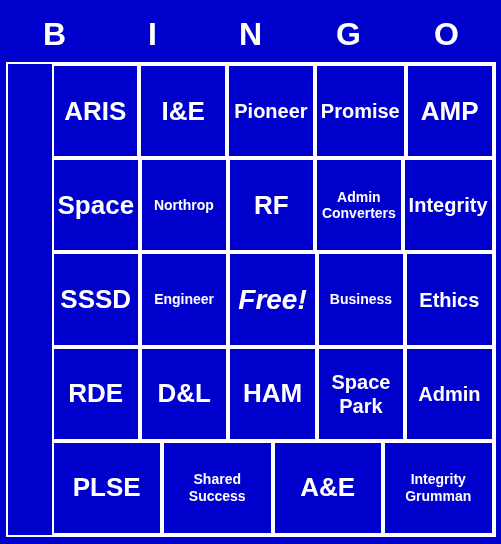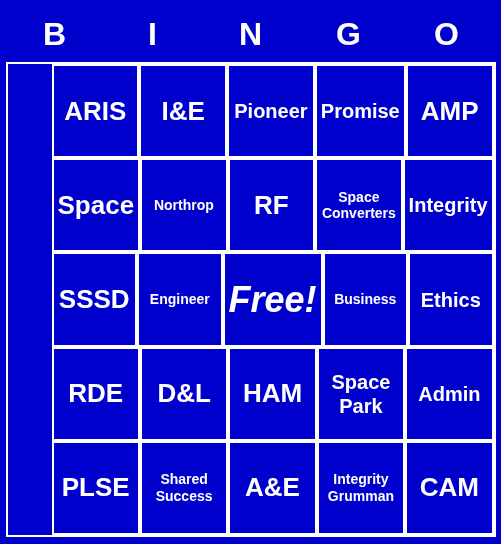--- a/index.html
+++ b/index.html
@@ -74,21 +74,21 @@
 
     .bingo-cell.medium {
       font-size: 20px;
     }
 
     .bingo-cell.small {
       font-size: 14px;
     }
 
     .bingo-cell.free {
-      font-size: 36px;
+      font-size: 28px;
       font-style: italic;
     }
   </style>
 </head>
 <body>
 
 <div class="bingo-card">
   <div class="bingo-header">
     <div class="bingo-header-cell">B</div>
     <div class="bingo-header-cell">I</div>
@@ -103,21 +103,21 @@
       <div class="bingo-cell large">I&amp;E</div>
       <div class="bingo-cell medium">Pioneer</div>
       <div class="bingo-cell medium">Promise</div>
       <div class="bingo-cell large">AMP</div>
     </div>
 
     <div class="bingo-row">
       <div class="bingo-cell large">Space</div>
       <div class="bingo-cell small">Northrop</div>
       <div class="bingo-cell large">RF</div>
-      <div class="bingo-cell small">Space Converters</div>
+      <div class="bingo-cell small">Admin Converters</div>
       <div class="bingo-cell medium">Integrity</div>
     </div>
 
     <div class="bingo-row">
       <div class="bingo-cell large">SSSD</div>
       <div class="bingo-cell small">Engineer</div>
       <div class="bingo-cell free">Free!</div>
       <div class="bingo-cell small">Business</div>
       <div class="bingo-cell medium">Ethics</div>
     </div>
@@ -128,16 +128,15 @@
       <div class="bingo-cell large">HAM</div>
       <div class="bingo-cell medium">Space Park</div>
       <div class="bingo-cell medium">Admin</div>
     </div>
 
     <div class="bingo-row">
       <div class="bingo-cell large">PLSE</div>
       <div class="bingo-cell small">Shared Success</div>
       <div class="bingo-cell large">A&amp;E</div>
       <div class="bingo-cell small">Integrity Grumman</div>
-      <div class="bingo-cell large">CAM</div>
     </div>
   </div>
 </div>
 
 </body></html>

